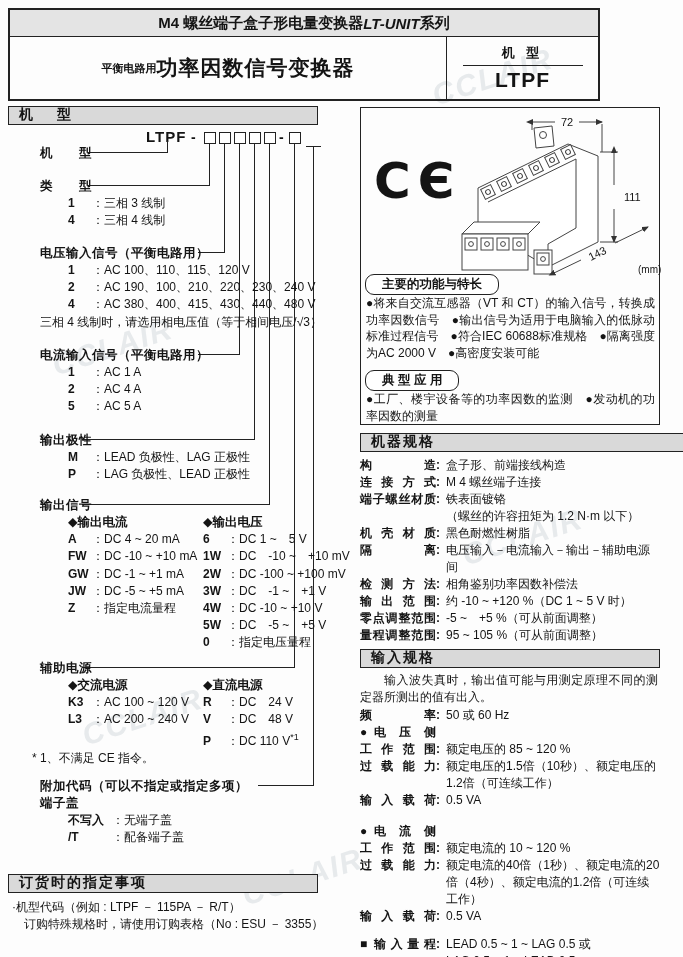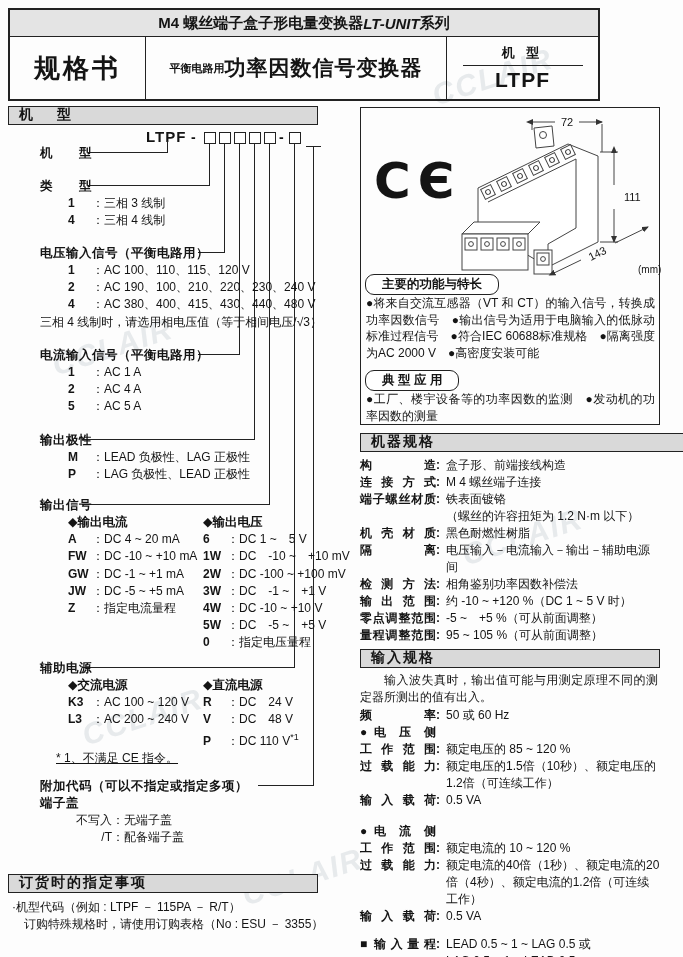--- a/index.html
+++ b/index.html
@@ -32,21 +32,21 @@
   .hl{height:1px;}
   .vl{width:1px;}
   
   .codeline{position:absolute;font-size:15px;font-weight:bold;letter-spacing:1px;}
   .cbox{position:absolute;width:10px;height:10px;border:1.5px solid #222;background:#fff;}
   .cdash{position:absolute;font-size:14px;font-weight:bold;}
   
   .lbl{position:absolute;font-weight:bold;font-size:12.5px;letter-spacing:.5px;white-space:nowrap;background:#fdfdfd00;}
   .items{position:absolute;font-size:12px;line-height:17.2px;white-space:nowrap;margin-left:28px;}
   .row .code{font-weight:bold;display:inline-block;min-width:24px;}
-  .row .codew{font-weight:normal;display:inline-block;min-width:44px;text-align:right;}
+  .row .codew{font-weight:bold;display:inline-block;min-width:44px;}
   .dtitle{font-weight:bold;font-size:12.5px;line-height:17.2px;}
   .note{position:absolute;font-size:12px;white-space:nowrap;}
   sup{font-size:9px;}
   
   .featbox{position:absolute;left:360px;top:107px;width:300px;height:318px;border:1.5px solid #222;box-sizing:border-box;}
   .ce{position:absolute;font-size:50px;font-weight:bold;letter-spacing:7px;font-family:"DejaVu Sans",sans-serif;}
   .pill{position:absolute;border:1.2px solid #222;border-radius:9px;padding:1px 16px;font-weight:bold;font-size:12.5px;background:#fff;}
   .para{position:absolute;font-size:12px;line-height:16.5px;text-align:justify;}
   .spec{position:absolute;font-size:12px;line-height:17px;}
   .srow{display:flex;}
@@ -70,21 +70,20 @@
   <span class="wm" style="left:80px;top:700px">CCLAIR</span>
   <span class="wm" style="left:240px;top:860px">CCLAIR</span>
 
   <div class="hdr">
     <div class="hdr-row1">
       <span>M4 螺丝端子盒子形电量变换器 </span>
       <i><span>LT-UNIT</span></i>
       <span> 系列</span>
     </div>
     <div class="hdr-row2">
-      <div class="hdr-c1">规格书</div>
       <div class="hdr-c2">
         <div class="sub">平衡电路用</div>
         <div class="main">功率因数信号变换器</div>
       </div>
       <div class="hdr-c3">
         <div class="ml">机 型</div>
         <div class="div"></div>
         <div class="mv">LTPF</div>
       </div>
     </div>
@@ -173,21 +172,21 @@
     <div class="dtitle">◆交流电源</div>
     <div class="row"><span class="code">K3</span><span>：AC 100 ~ 120 V</span></div>
     <div class="row"><span class="code">L3</span><span>：AC 200 ~ 240 V</span></div>
   </div>
   <div class="items" style="left:175px;top:677px;">
     <div class="dtitle">◆直流电源</div>
     <div class="row"><span class="code">R</span><span>：DC　24 V</span></div>
     <div class="row"><span class="code">V</span><span>：DC　48 V</span></div>
     <div class="row"><span class="code">P</span><span>：DC 110 V</span><sup>*1</sup></div>
   </div>
-  <div class="note" style="left:56px;top:750px;text-decoration:underline;">* 1、不满足 CE 指令。</div>
+  <div class="note" style="left:32px;top:750px;">* 1、不满足 CE 指令。</div>
 
   <div class="lbl" style="left:40px;top:778px;">附加代码（可以不指定或指定多项）</div>
   <div class="lbl" style="left:40px;top:795px;">端子盖</div>
   <div class="items" style="left:40px;top:812px;">
     <div class="row"><span class="codew">不写入</span><span>：无端子盖</span></div>
     <div class="row"><span class="codew">/T</span><span>：配备端子盖</span></div>
   </div>
 
   <div class="bar" style="left:8px;top:874px;width:310px;letter-spacing:2px;">订货时的指定事项</div>
   <div class="order-l1" style="left:12px;top:899px;">·机型代码（例如 : LTPF － 115PA － R/T）</div>

